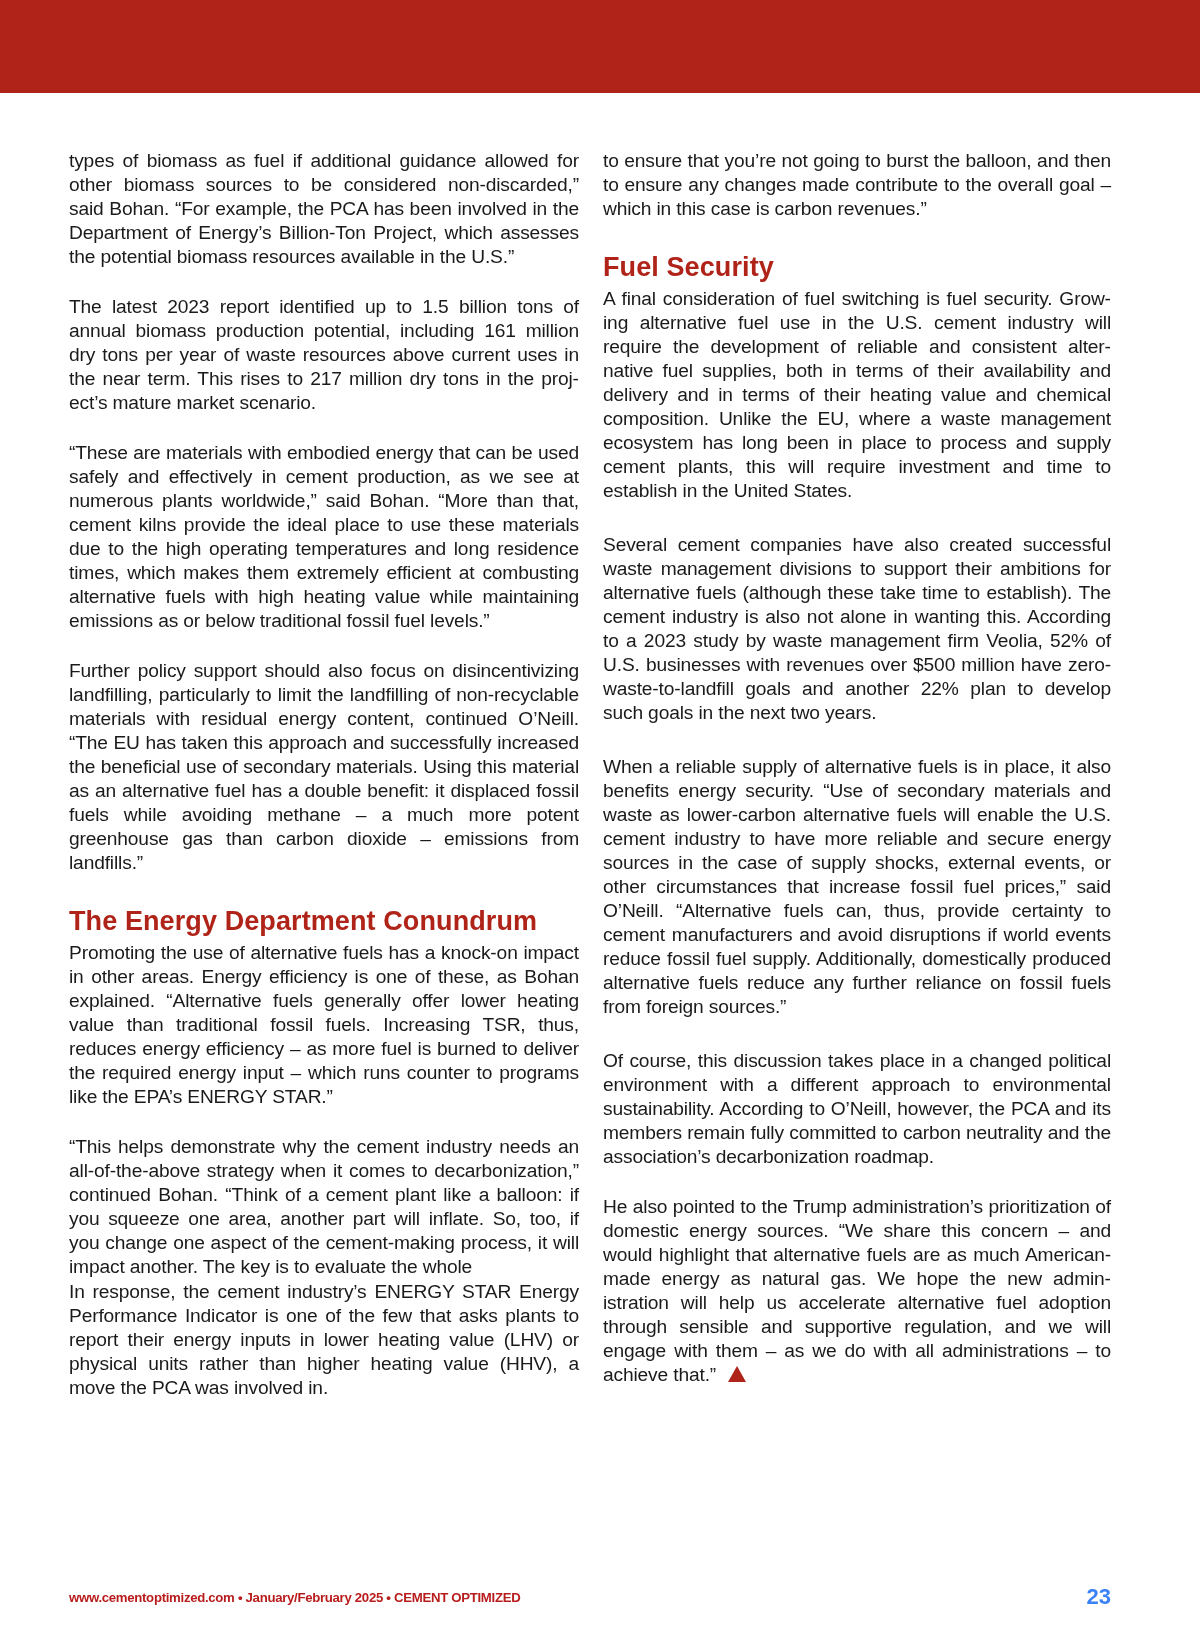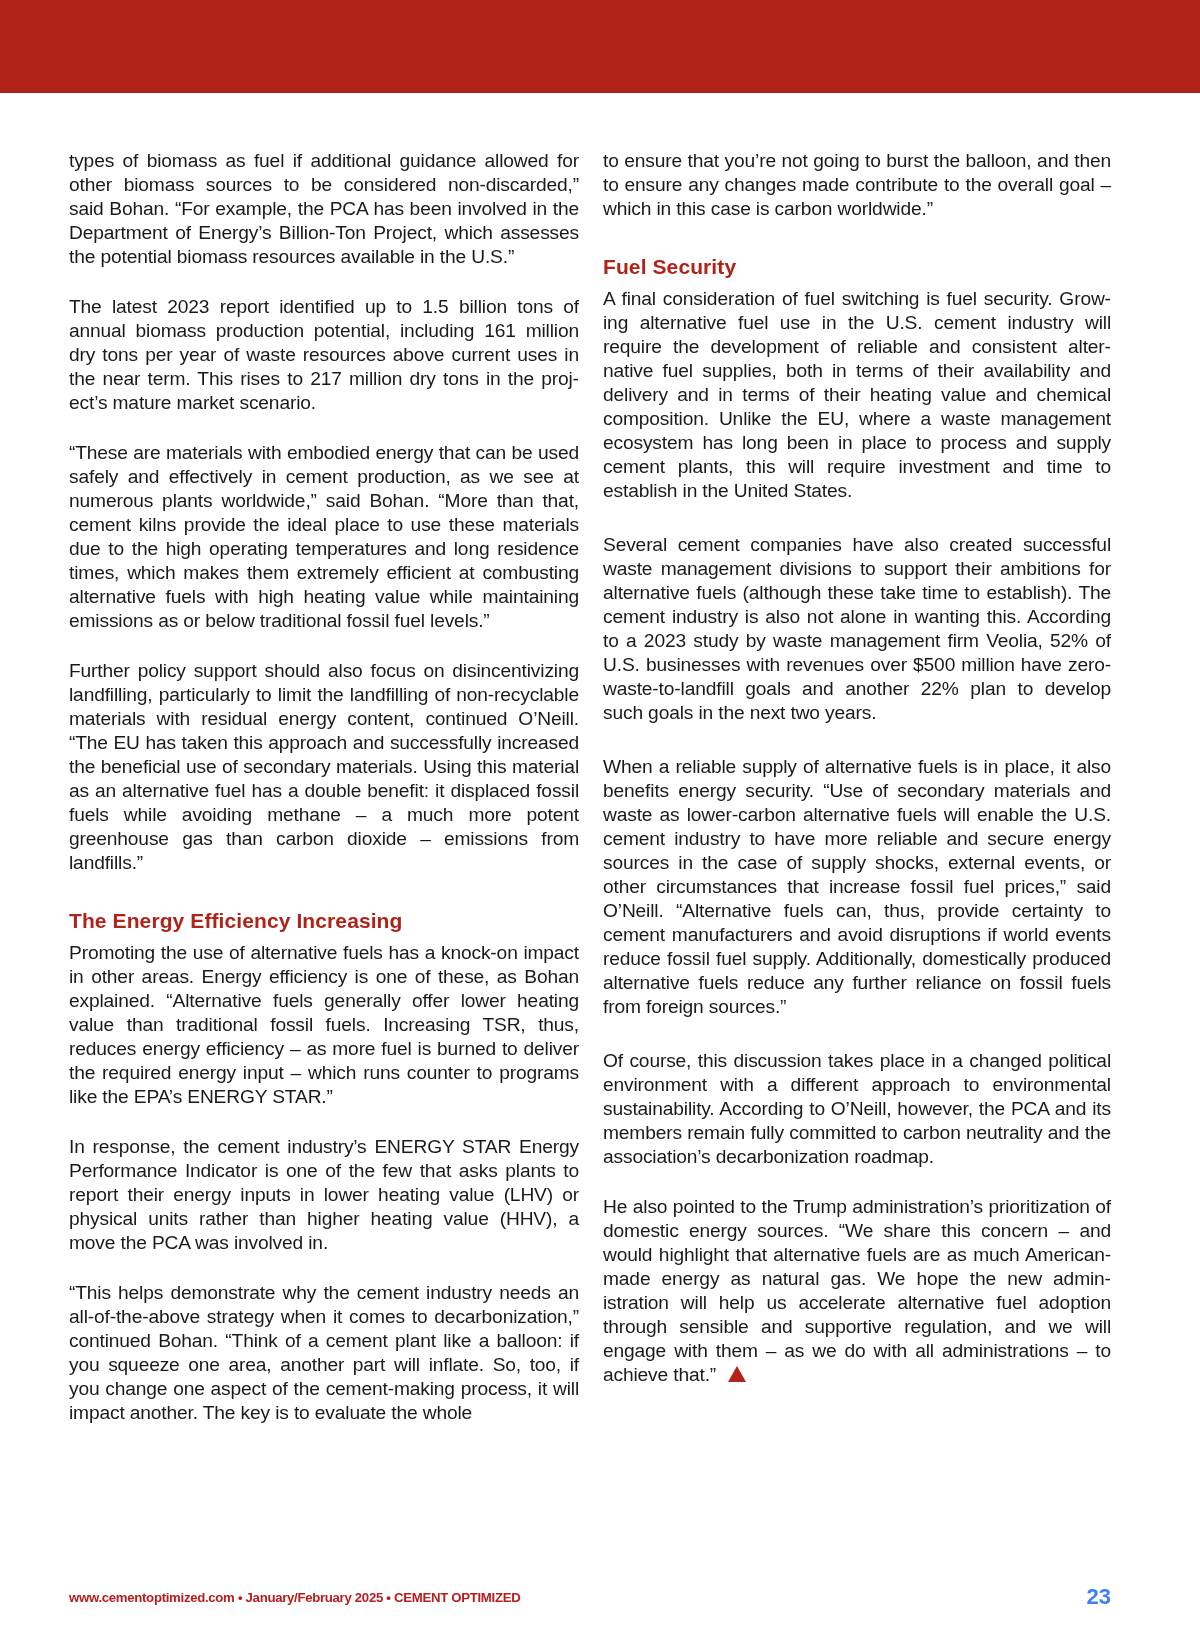--- a/index.html
+++ b/index.html
@@ -19,21 +19,21 @@
   .col.right { left: 603px; width: 508px; }
   .col p {
     margin: 1px 0 26px 0;
     font-size: 19.2px; line-height: 24px;
     text-align: justify; hyphens: manual;
     letter-spacing: -0.15px;
   }
   .col h2 {
     margin: 0 0 4px 0; color: #b02318;
     font-family: "Liberation Sans", "DejaVu Sans", sans-serif;
-    font-weight: 700; font-size: 21px; line-height: 32px;
+    font-weight: 700; font-size: 27px; line-height: 32px;
     letter-spacing: 0.1px;
   }
   .end-mark {
     display: inline-block; width: 0; height: 0; margin-left: 12px;
     border-left: 9px solid transparent; border-right: 9px solid transparent;
     border-bottom: 16px solid #b02318; vertical-align: -1px;
   }
   .footer {
     position: absolute; left: 69px; top: 1586px; width: 1042px;
     font-family: "Liberation Sans", sans-serif;
@@ -50,28 +50,28 @@
 </head>
 <body>
 
 <div class="banner"></div>
 
 <div class="col left">
   <p>types of biomass as fuel if additional guidance allowed for other biomass sources to be considered non-discarded,” said Bohan. “For example, the PCA has been involved in the Department of Energy’s Billion-Ton Project, which assesses the potential biomass resources available in the U.S.”</p>
   <p>The latest 2023 report identified up to 1.5 billion tons of annual biomass production potential, including 161 million dry tons per year of waste resources above current uses in the near term. This rises to 217 million dry tons in the proj­ect’s mature market scenario.</p>
   <p>“These are materials with embodied energy that can be used safely and effectively in cement production, as we see at numerous plants worldwide,” said Bohan. “More than that, cement kilns provide the ideal place to use these materials due to the high operating temperatures and long residence times, which makes them extremely efficient at combusting alternative fuels with high heating value while maintaining emissions as or below traditional fossil fuel levels.”</p>
   <p style="margin-bottom:30px">Further policy support should also focus on disincentivizing landfilling, particularly to limit the landfilling of non-recy­clable materials with residual energy content, continued O’Neill. “The EU has taken this approach and successfully increased the beneficial use of secondary materials. Using this material as an alternative fuel has a double benefit: it displaced fossil fuels while avoiding methane – a much more potent greenhouse gas than carbon dioxide – emis­sions from landfills.”</p>
-  <h2>The Energy Efficiency Increasing</h2>
+  <h2>The Energy Department Conundrum</h2>
   <p>Promoting the use of alternative fuels has a knock-on impact in other areas. Energy efficiency is one of these, as Bohan explained. “Alternative fuels generally offer lower heating value than traditional fossil fuels. Increasing TSR, thus, reduces energy efficiency – as more fuel is burned to deliver the required energy input – which runs counter to programs like the EPA’s ENERGY STAR.”</p>
+  <p style="margin-bottom:0">“This helps demonstrate why the cement industry needs an all-of-the-above strategy when it comes to decarboniza­tion,” continued Bohan. “Think of a cement plant like a bal­loon: if you squeeze one area, another part will inflate. So, too, if you change one aspect of the cement-making pro­cess, it will impact another. The key is to evaluate the whole</p>
   <p>In response, the cement industry’s ENERGY STAR Energy Performance Indicator is one of the few that asks plants to report their energy inputs in lower heating value (LHV) or physical units rather than higher heating value (HHV), a move the PCA was involved in.</p>
-  <p style="margin-bottom:0">“This helps demonstrate why the cement industry needs an all-of-the-above strategy when it comes to decarboniza­tion,” continued Bohan. “Think of a cement plant like a bal­loon: if you squeeze one area, another part will inflate. So, too, if you change one aspect of the cement-making pro­cess, it will impact another. The key is to evaluate the whole</p>
 </div>
 
 <div class="col right">
-  <p style="margin-bottom:30px">to ensure that you’re not going to burst the balloon, and then to ensure any changes made contribute to the overall goal – which in this case is carbon worldwide.”</p>
+  <p style="margin-bottom:30px">to ensure that you’re not going to burst the balloon, and then to ensure any changes made contribute to the overall goal – which in this case is carbon revenues.”</p>
   <h2>Fuel Security</h2>
   <p style="margin-bottom:30px">A final consideration of fuel switching is fuel security. Grow­ing alternative fuel use in the U.S. cement industry will require the development of reliable and consistent alter­native fuel supplies, both in terms of their availability and delivery and in terms of their heating value and chemical composition. Unlike the EU, where a waste management ecosystem has long been in place to process and supply cement plants, this will require investment and time to establish in the United States.</p>
   <p style="margin-bottom:30px">Several cement companies have also created successful waste management divisions to support their ambitions for alternative fuels (although these take time to estab­lish). The cement industry is also not alone in wanting this. According to a 2023 study by waste management firm Veo­lia, 52% of U.S. businesses with revenues over $500 million have zero-waste-to-landfill goals and another 22% plan to develop such goals in the next two years.</p>
   <p style="margin-bottom:30px">When a reliable supply of alternative fuels is in place, it also benefits energy security. “Use of secondary materials and waste as lower-carbon alternative fuels will enable the U.S. cement industry to have more reliable and secure ener­gy sources in the case of supply shocks, external events, or other circumstances that increase fossil fuel prices,” said O’Neill. “Alternative fuels can, thus, provide certainty to cement manufacturers and avoid disruptions if world events reduce fossil fuel supply. Additionally, domestically produced alternative fuels reduce any further reliance on fossil fuels from foreign sources.”</p>
   <p>Of course, this discussion takes place in a changed political environment with a different approach to environmental sustainability. According to O’Neill, however, the PCA and its members remain fully committed to carbon neutrality and the association’s decarbonization roadmap.</p>
   <p style="margin-bottom:0">
     <span>He also pointed to the Trump administration’s prioritization of domestic energy sources. “We share this concern – and would highlight that alternative fuels are as much Ameri­can-made energy as natural gas. We hope the new admin­istration will help us accelerate alternative fuel adoption through sensible and supportive regulation, and we will engage with them – as we do with all administrations – to achieve that.”</span><span class="end-mark"></span>
   </p>
 </div>
 

